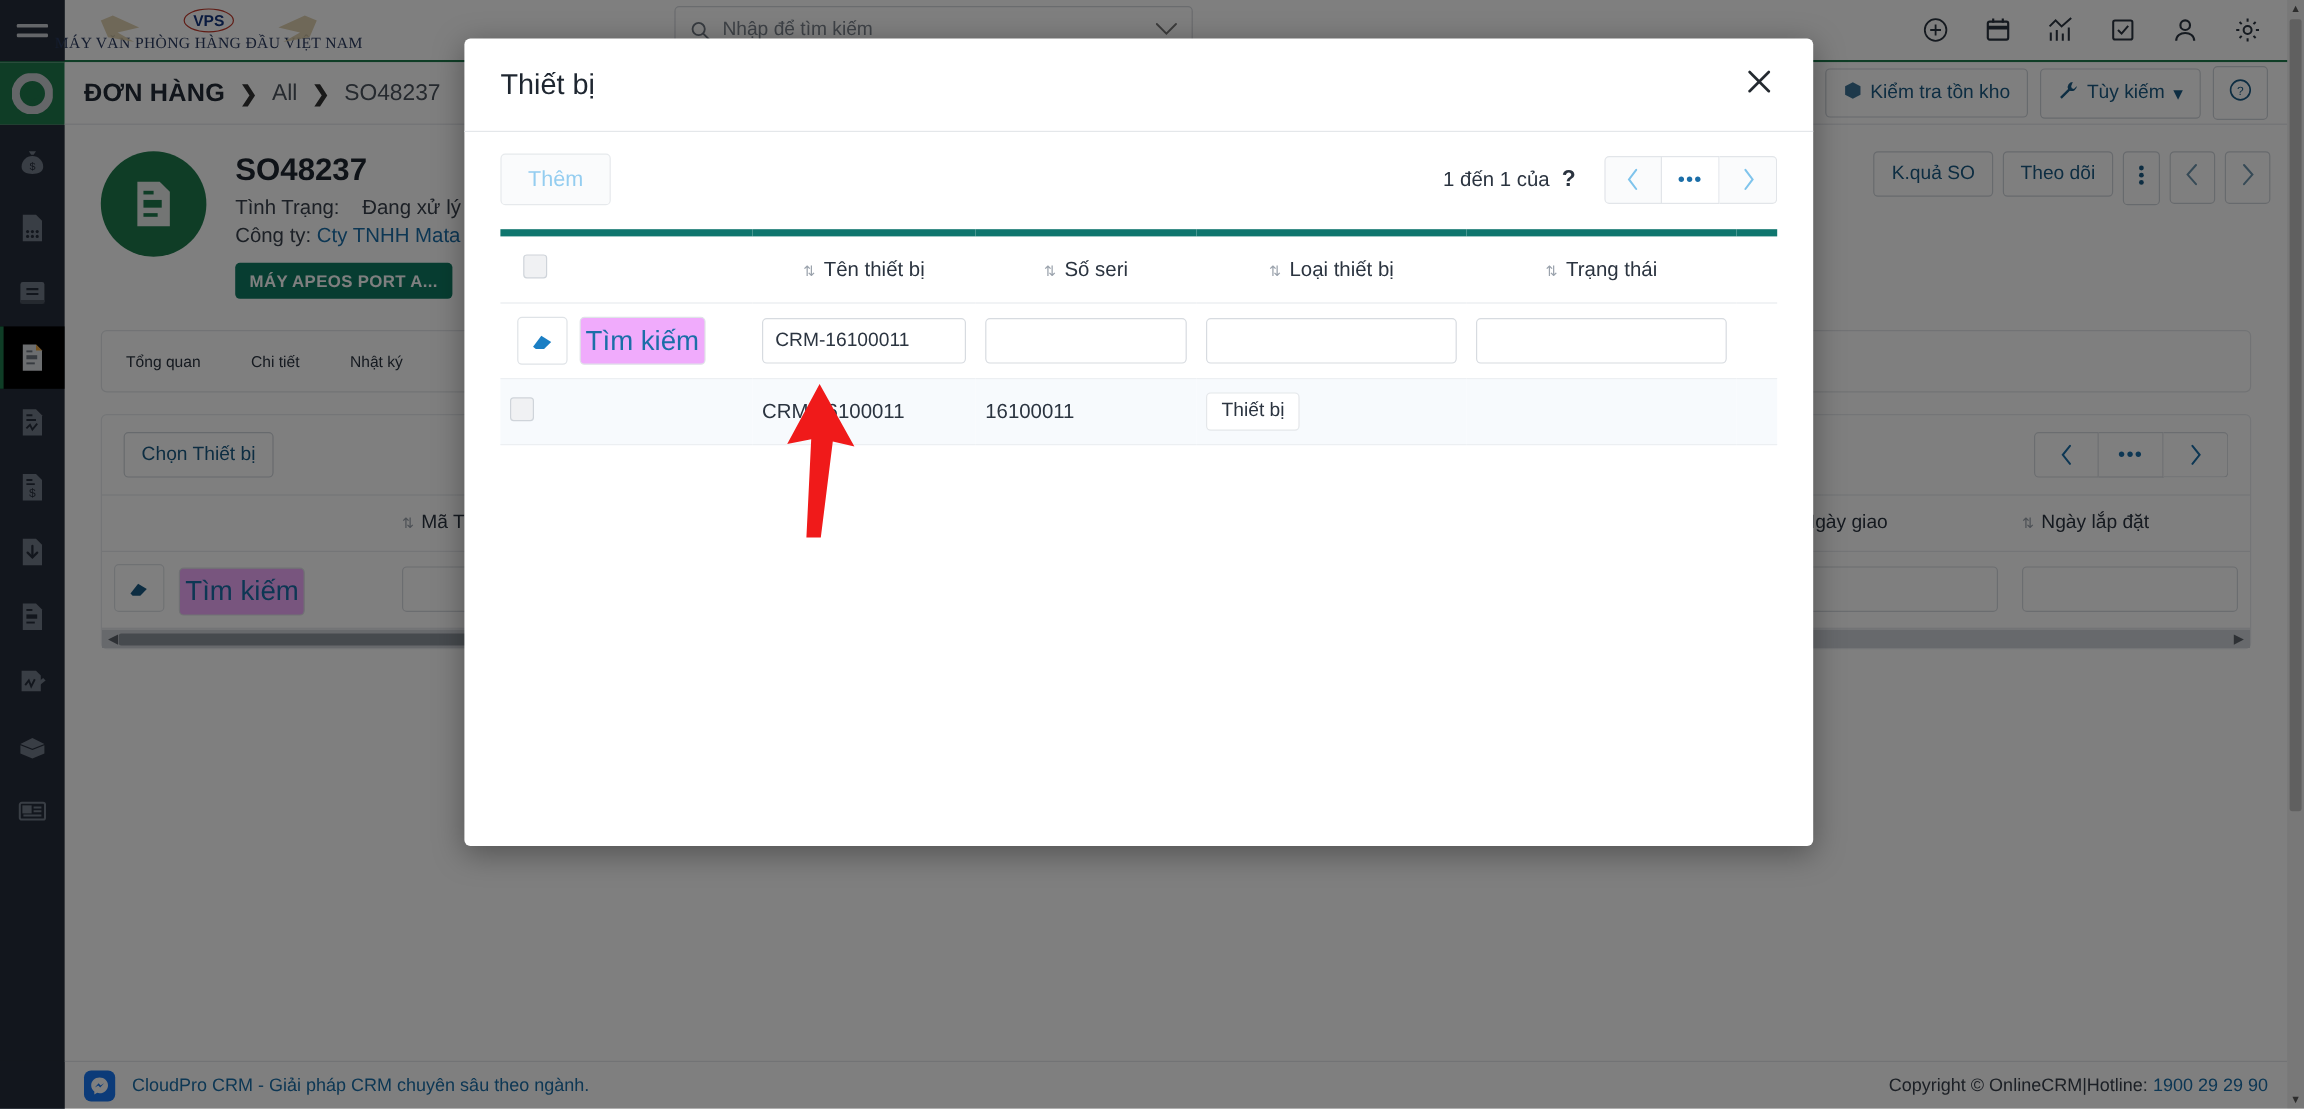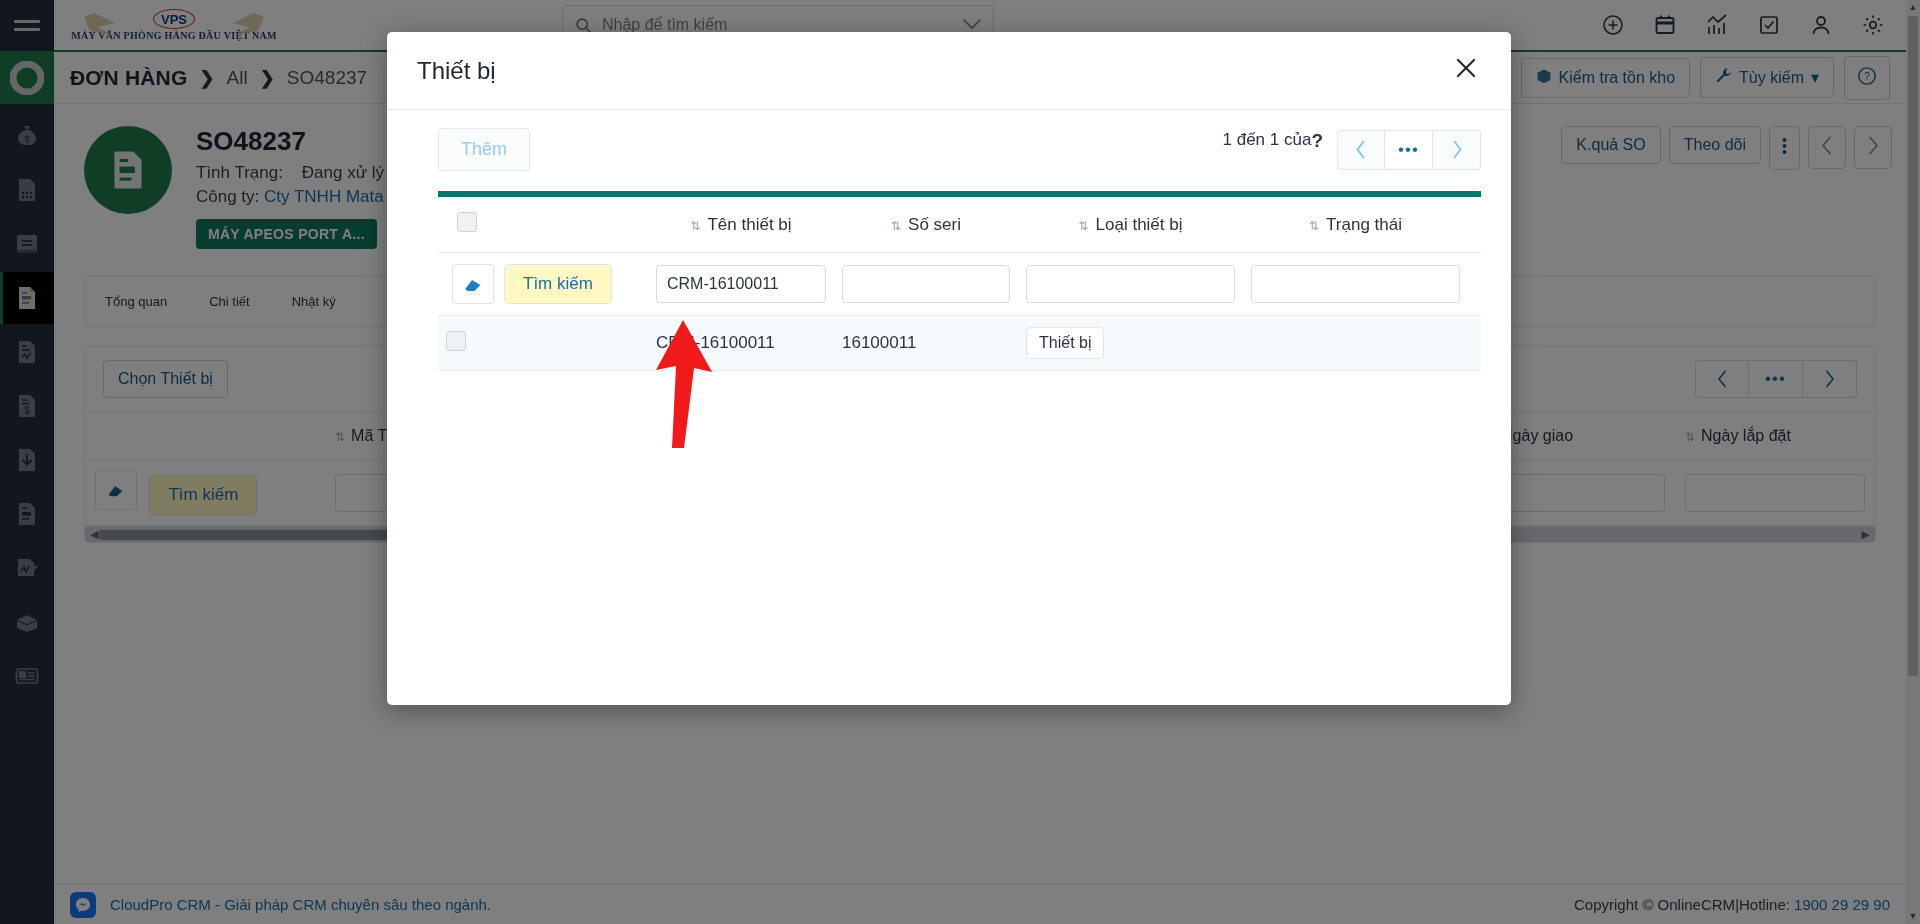--- a/index.html
+++ b/index.html
@@ -28,21 +28,21 @@
   .hamburger { width: 26px; }
   .hamburger span {
     display: block; height: 3px; background: #c8ccd2; margin: 5px 0; border-radius: 1px;
   }
   .brandlogo {
     width: 240px; height: 40px; flex: 0 0 240px;
     display: flex; flex-direction: column; align-items: center; justify-content: center;
     position: relative;
   }
   .brand-sub {
-    font-size: 10px; letter-spacing: .3px; color: #2a3a5e; font-weight: bold;
+    font-size: 13px; letter-spacing: .3px; color: #2a3a5e; font-weight: normal;
     font-family: "Liberation Serif", serif; white-space: nowrap;
   }
   .brand-mark {
     font-size: 13px; color: #15357e; font-weight: bold; line-height: 1;
     border: 1.5px solid #c0392b; border-radius: 50%; padding: 3px 7px 2px;
     margin-bottom: 1px;
   }
   .wreath { position: absolute; top: 4px; width: 100%; height: 34px; pointer-events: none; }
   .searchwrap { flex: 0 0 auto; margin-left: 268px; }
   .searchbox {
@@ -192,28 +192,28 @@
   }
   .modal-head {
     height: 78px; display: flex; align-items: center; padding: 0 30px;
     border-bottom: 1px solid #e4e7ea; flex: 0 0 78px;
   }
   .modal-title { font-size: 24px; color: #1e2630; }
   .modal-close {
     margin-left: auto; font-size: 30px; line-height: 1; color: #2b3440;
     cursor: pointer; font-weight: 300; width: 30px; text-align: center;
   }
-  .modal-body { padding: 18px 30px 0 30px; flex: 1; overflow: hidden; margin-left: 21px; }
+  .modal-body { padding: 18px 30px 0 30px; flex: 1; overflow: hidden; }
   .modal-toolbar { display: flex; align-items: center; margin-bottom: 20px; }
   .btn-add {
     border: 1px solid #e6e9ec; background: #fafbfc; color: #94cdf0;
     border-radius: 4px; font-size: 18px; padding: 10px 22px; cursor: pointer;
     font-family: "Liberation Sans", sans-serif;
   }
-  .modal-count { margin-left: auto; font-size: 17px; color: #2b3440; display: flex; }
+  .modal-count { margin-left: auto; font-size: 17px; color: #2b3440; display: flex; align-items: center; gap: 10px; }
   .modal-count .qmark { font-size: 19px; font-weight: bold; }
   .modal-pager { display: flex; margin-left: 14px; }
   .mp-btn {
     border: 1px solid #e2e5e9; background: #fafbfc; color: #7fc4ec;
     width: 48px; height: 40px; display: flex; align-items: center; justify-content: center;
     font-size: 18px; cursor: pointer;
   }
   .mp-btn.mid { background: #fff; color: #1b6ea8; font-size: 17px; letter-spacing: 1px; }
   .mp-btn:first-child { border-radius: 4px 0 0 4px; }
   .mp-btn:last-child { border-radius: 0 4px 4px 0; }
@@ -228,22 +228,22 @@
   table.mgrid th .sorticon { color: #9aa2ac; margin-right: 7px; font-size: 12px; }
   table.mgrid td { padding: 11px 8px; border-bottom: 1px solid #eceff2; font-size: 17px; color: #2b3440; }
   .chkbox { width: 20px; height: 20px; border: 1px solid #cfd4da; border-radius: 3px; background: #f0f1f3; display:inline-block; }
   .m-filter-row td { border-bottom: 1px solid #eceff2; }
   .m-input { width: 100%; height: 38px; border: 1px solid #d7dbe0; border-radius: 4px; font-size: 16px; padding: 0 10px; color: #2b3440; outline: none; background:#fff; font-family:"Liberation Sans",sans-serif; }
   .eraser-btn {
     border: 1px solid #dfe3e7; background: #fff; border-radius: 4px; width: 42px; height: 40px;
     display: inline-flex; align-items: center; justify-content: center; color: #1b7fc4; cursor: pointer;
   }
   .find-btn {
-    border: 1px solid #dfe3e7; background: #fef9c3; border-radius: 4px; height: 40px;
-    padding: 0 18px; color: #1b6ea8; font-size: 17px; cursor: pointer; margin-left: 8px;
+    border: 1px solid #dfe3e7; background: #f0abfc; border-radius: 4px; height: 40px;
+    padding: 0 4px; color: #1b6ea8; font-size: 23px; cursor: pointer; margin-left: 8px;
     font-family: "Liberation Sans", sans-serif;
   }
   .datarow { background: #f7fafd; }
   .lnk-cell { color: #1b6ea8; }
   .pill {
     display: inline-block; background: #fff; border: 1px solid #e4e7ea;
     border-radius: 4px; padding: 6px 12px; font-size: 16px; color: #2b3440;
   }
 
   

